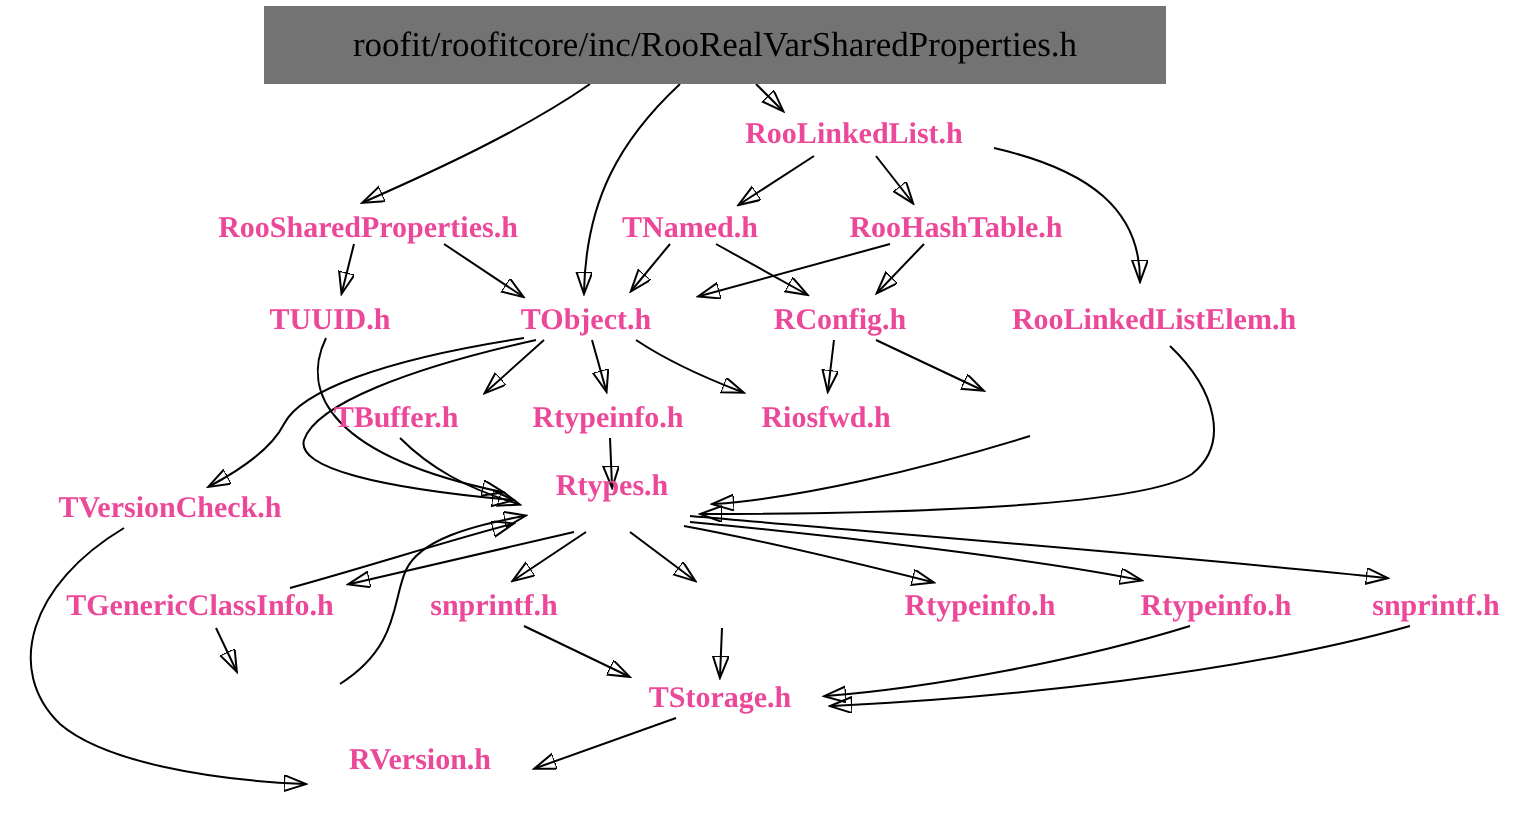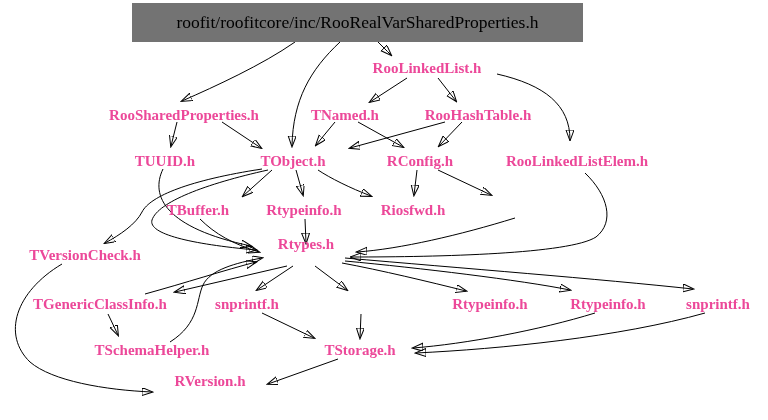--- a/index.html
+++ b/index.html
@@ -79,16 +79,15 @@
   <span class="node" style="left:198px;top:210px">TBuffer.h</span>
   <span class="node" style="left:304px;top:210px">Rtypeinfo.h</span>
   <span class="node" style="left:413px;top:210px">Riosfwd.h</span>
   <span class="node" style="left:85px;top:255px">TVersionCheck.h</span>
   <span class="node" style="left:306px;top:244px">Rtypes.h</span>
   <span class="node" style="left:100px;top:304px">TGenericClassInfo.h</span>
   <span class="node" style="left:247px;top:304px">snprintf.h</span>
   <span class="node" style="left:490px;top:304px">Rtypeinfo.h</span>
   <span class="node" style="left:608px;top:304px">Rtypeinfo.h</span>
   <span class="node" style="left:718px;top:304px">snprintf.h</span>
-  <span class="node" style="left:152px;top:350px">TSchemaHelper.h</span>
   <span class="node" style="left:360px;top:350px">TStorage.h</span>
   <span class="node" style="left:210px;top:381px">RVersion.h</span>
 </div>
 
 </body></html>

